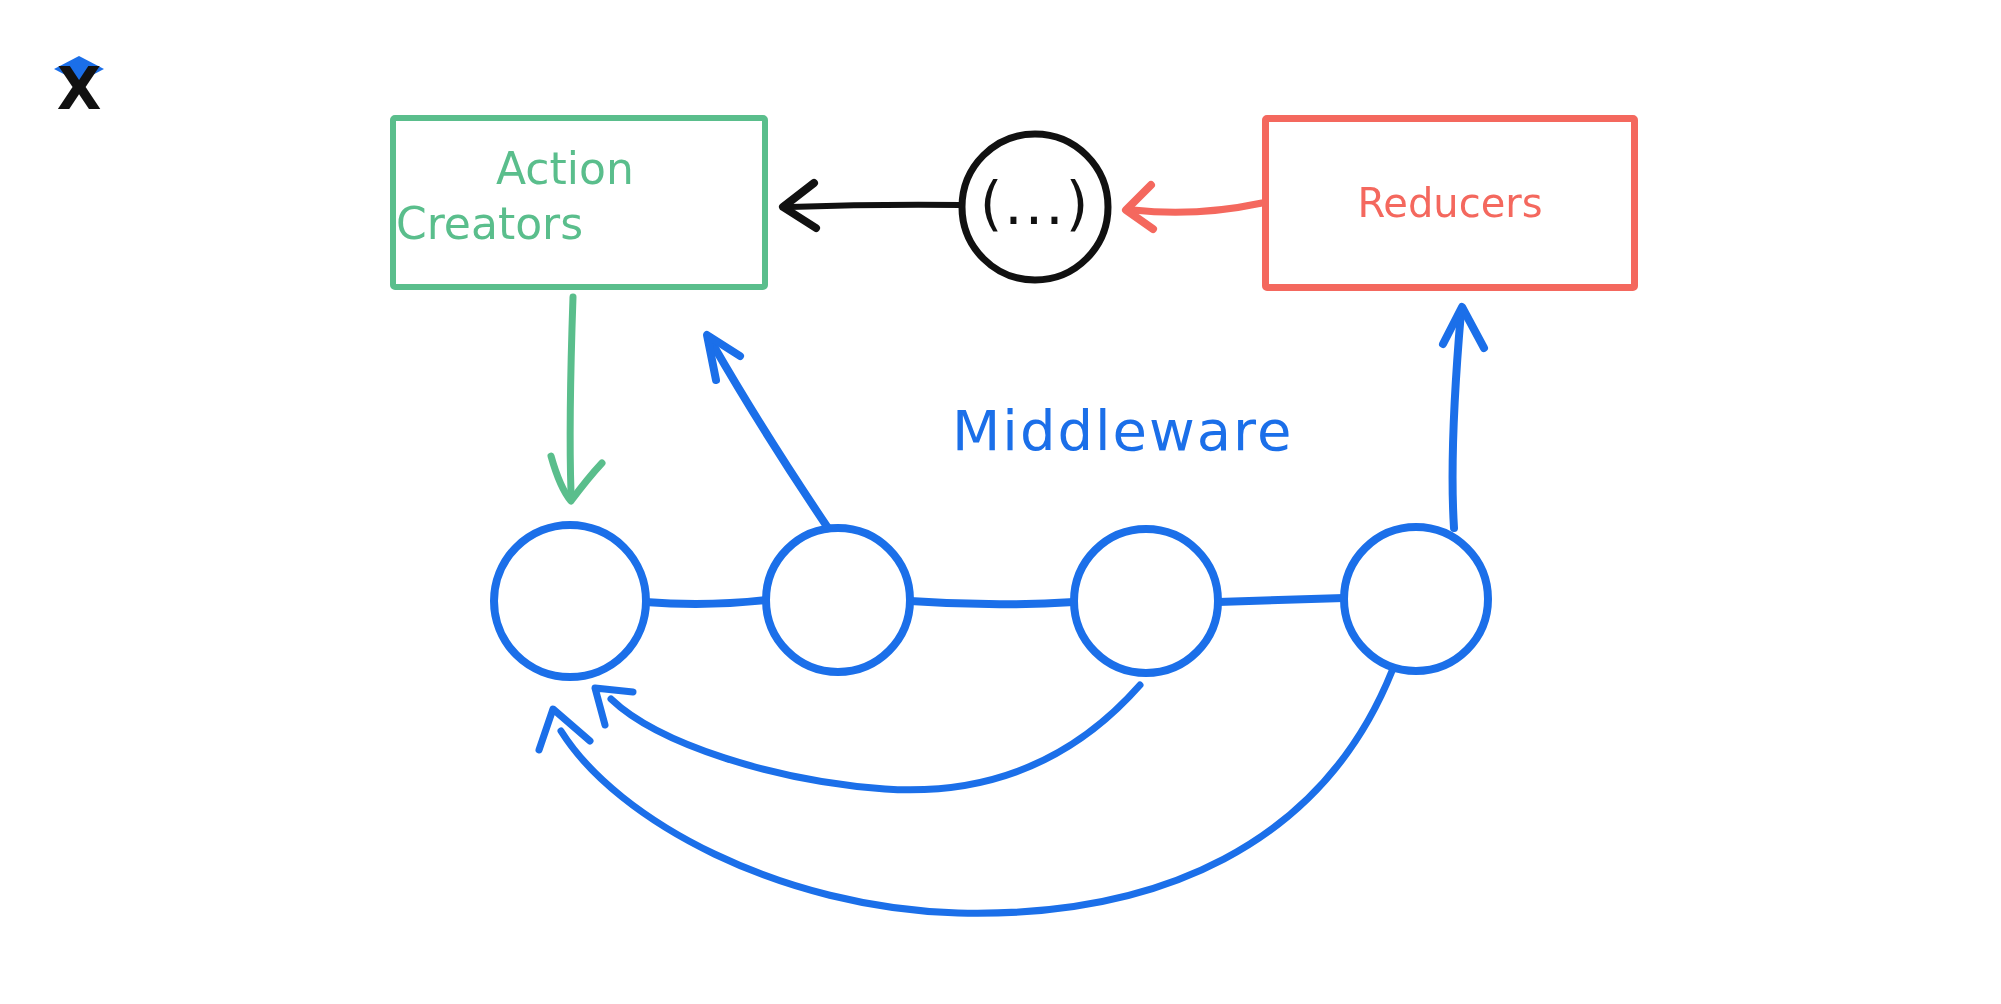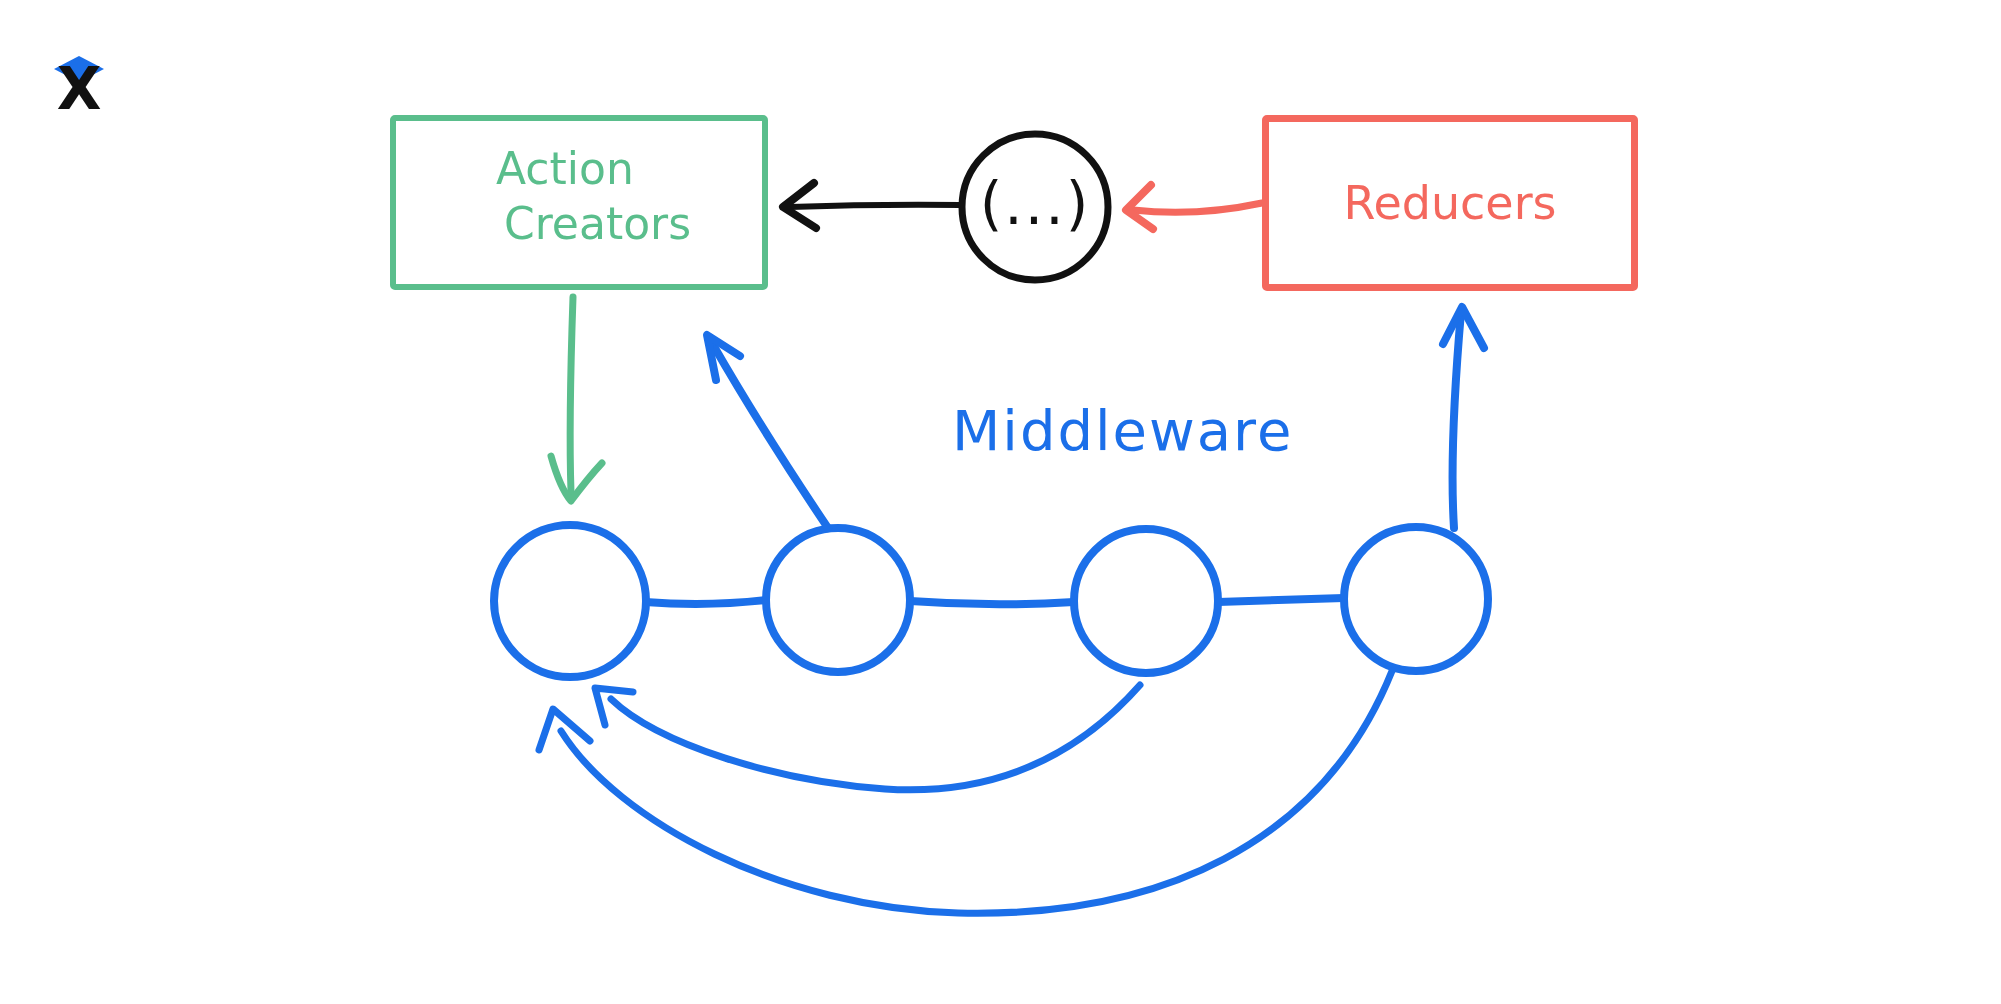--- a/index.html
+++ b/index.html
@@ -33,25 +33,25 @@
   .node   { fill: #fff; }
   
   .box { position: absolute; box-sizing: border-box; background: #fff; }
   .box-action {
     left: 390px; top: 115px; width: 378px; height: 175px;
     border: 6px solid var(--green, #5ABE8C); border-radius: 5px;
     color: var(--green, #5ABE8C); font-size: 44px; line-height: 1.25;
     padding-top: 20px;
   }
   .box-action .l1 { padding-left: 52px; margin-left: 48px; }
-  .box-action .l2 { padding-left: 108px; }
+  .box-action .l2 { }
   .box-reducers {
     left: 1262px; top: 115px; width: 376px; height: 176px;
     border: 7px solid var(--red, #F4685E); border-radius: 5px;
-    color: var(--red, #F4685E); font-size: 46px;
+    color: var(--red, #F4685E); font-size: 40px;
     display: flex; align-items: center; justify-content: center;
   }
   
   .dispatch-label {
     position: absolute; left: 961px; top: 133px; width: 148px; height: 148px;
     display: flex; align-items: center; justify-content: center;
     color: var(--black, #111); font-size: 58px; letter-spacing: 2px;
     padding-bottom: 6px; box-sizing: border-box;
   }
   

